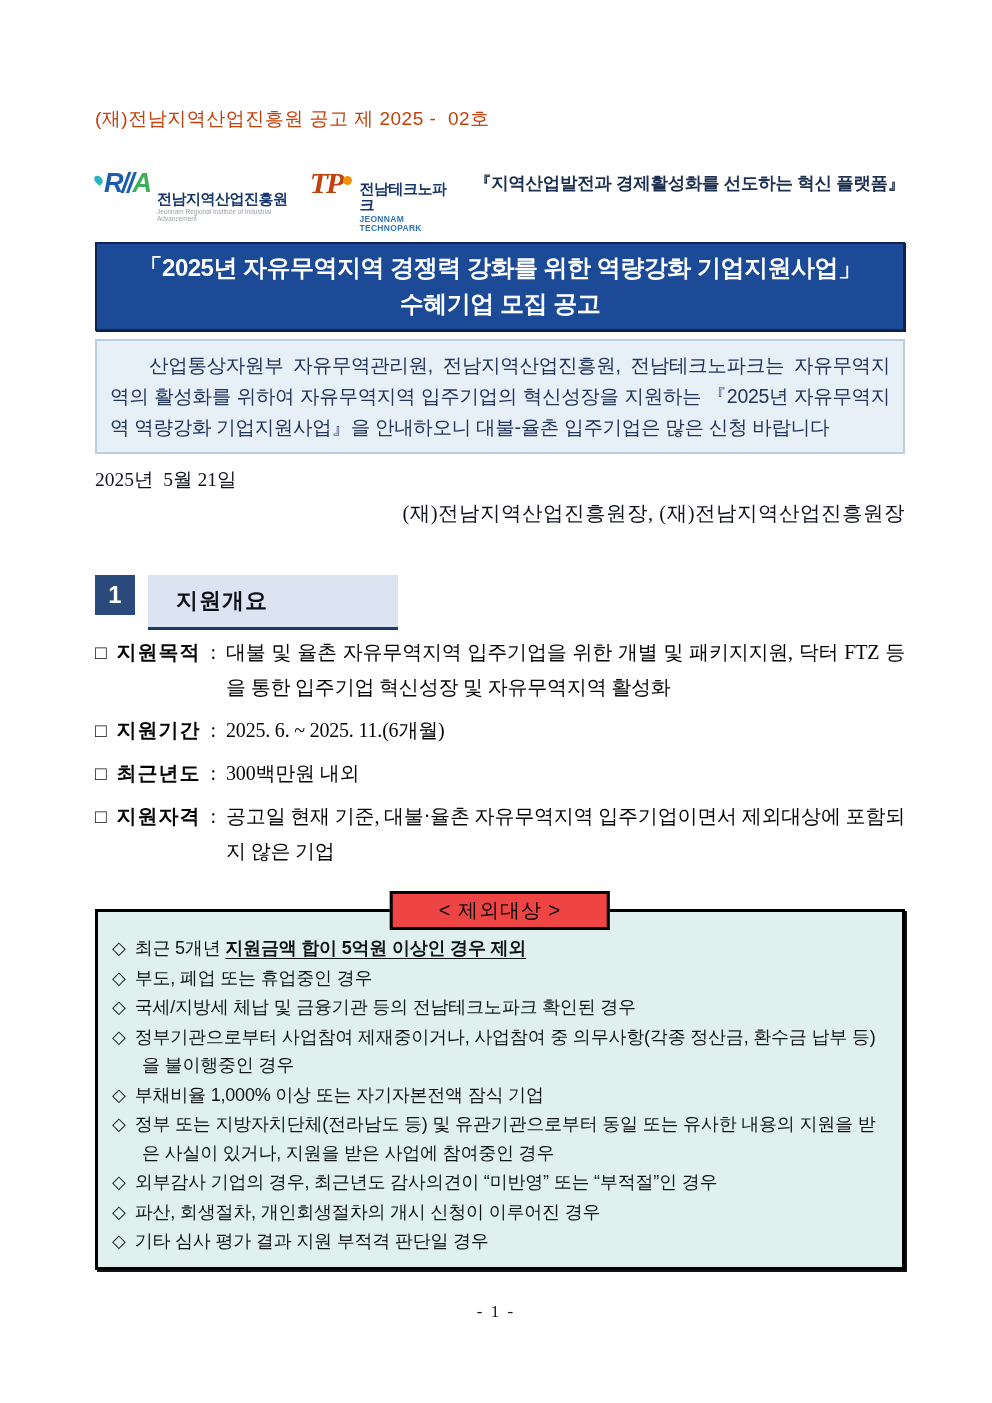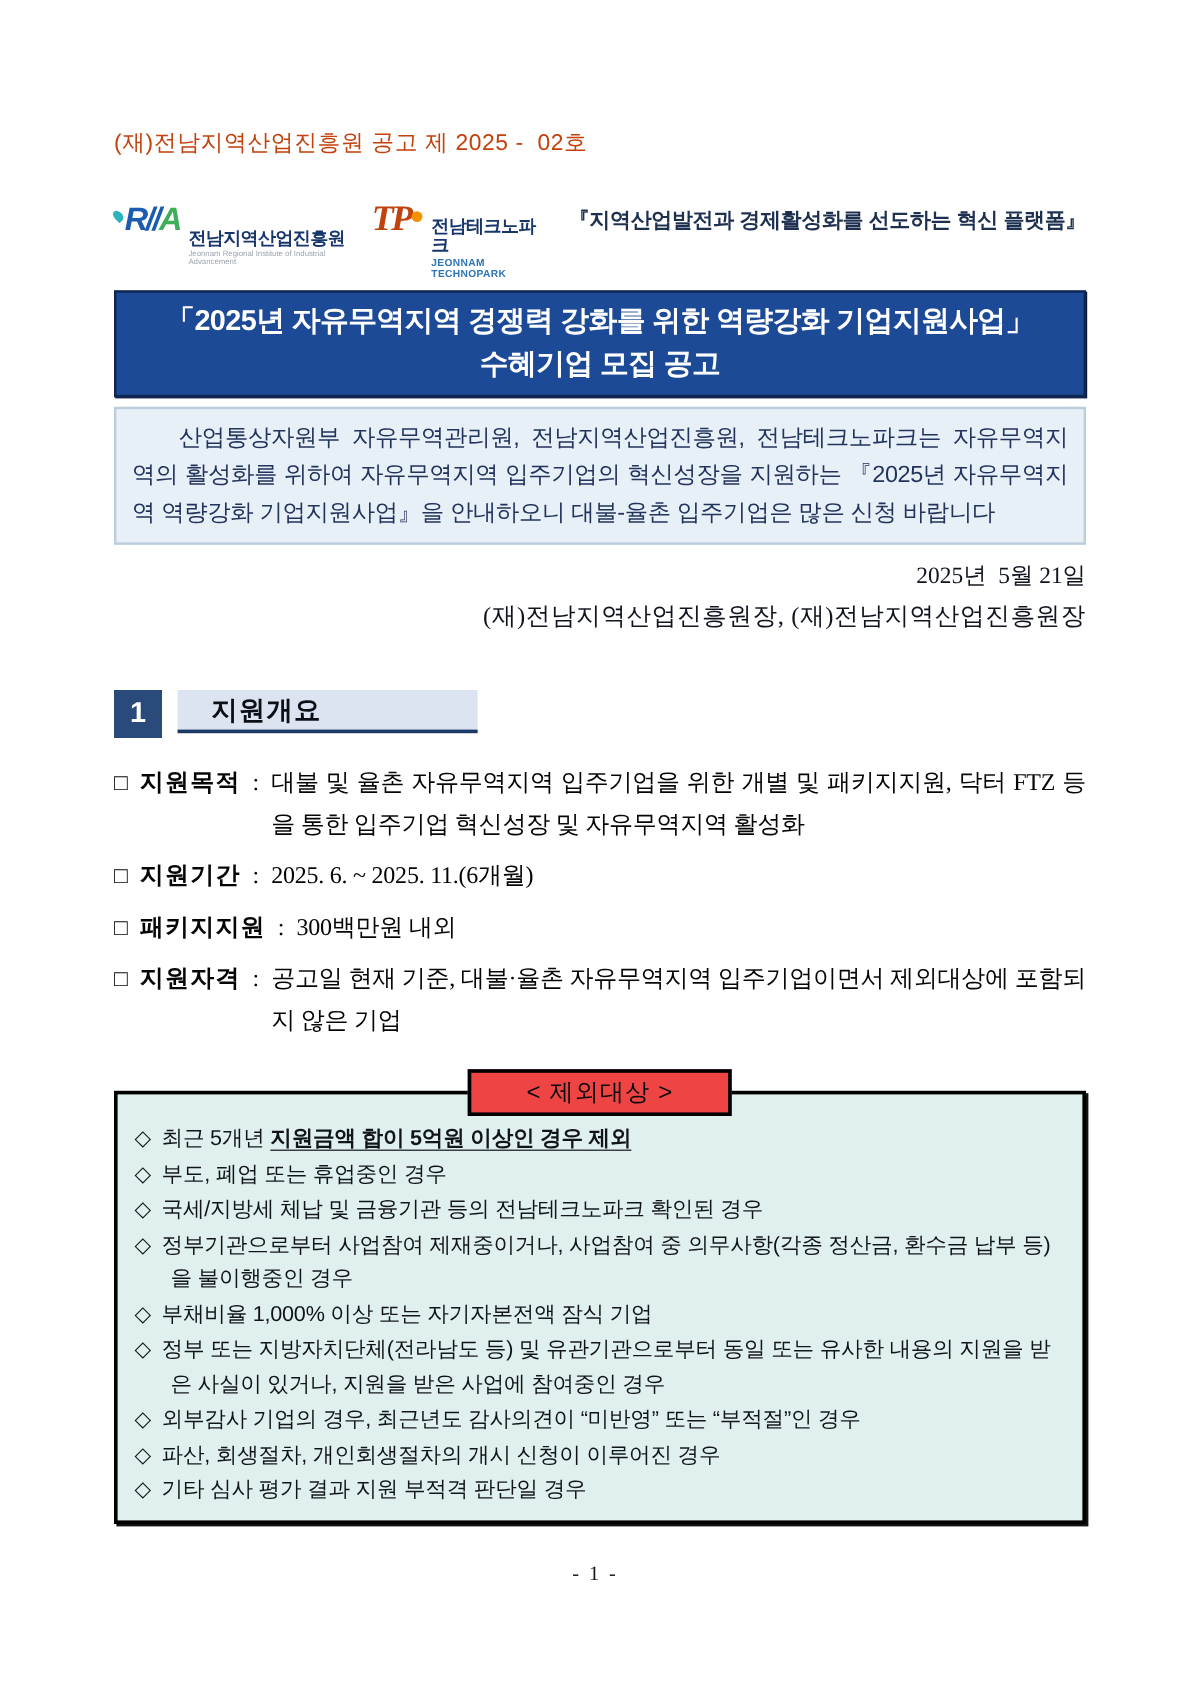--- a/index.html
+++ b/index.html
@@ -69,31 +69,31 @@
   
   .intro-box {
     margin-top: 8px;
     background: #e7eff7;
     border: 2px solid #bccede;
     padding: 9px 13px;
     font-family: Liberation Sans, sans-serif;
     font-size: 19.5px; line-height: 31px; color: #22335c;
     text-align: justify; text-indent: 2em; letter-spacing: -0.3px;
   }
-  .date-line { margin-top: 12px; text-align: right; font-size: 19.5px; white-space: pre; color: #10141f; }
+  .date-line { margin-top: 12px; text-align: left; font-size: 19.5px; white-space: pre; color: #10141f; }
   .signature-line { margin-top: 6px; text-align: right; font-size: 20.5px; color: #10141f; letter-spacing: 0.5px; }
   
   .section-header { margin-top: 48px; display: flex; height: 40px; }
   .section-number {
     width: 40px; height: 40px; background: #2a4a7b; color: #ffffff;
     font-family: "Liberation Sans", sans-serif; font-weight: bold; font-size: 24px;
     display: flex; align-items: center; justify-content: center;
   }
   .section-bar {
-    margin-left: 13px; width: 250px; height: 36px;
+    margin-left: 13px; width: 250px; height: 55px;
     background: #dbe4f0; border-bottom: 3px solid #1b3a66;
     display: flex; align-items: center; padding-left: 28px;
     font-family: "Liberation Sans", sans-serif; font-weight: bold; font-size: 22px;
     color: #0c0f16; letter-spacing: 1px;
   }
   
   .bullets { margin-top: 20px; }
   .bullet { display: flex; font-size: 20px; line-height: 35px; margin-bottom: 8px; color: #050505; }
   .bullet-glyph { margin-right: 10px; font-size: 19px; }
   .bullet-label { font-weight: bold; white-space: nowrap; letter-spacing: 1px; }
@@ -179,21 +179,21 @@
       <span class="bullet-text">대불 및 율촌 자유무역지역 입주기업을 위한 개별 및 패키지지원, 닥터 FTZ 등을 통한 입주기업 혁신성장 및 자유무역지역 활성화</span>
     </div>
     <div class="bullet">
       <span class="bullet-glyph">□</span>
       <span class="bullet-label">지원기간</span>
       <span class="bullet-colon">:</span>
       <span class="bullet-text">2025. 6. ~ 2025. 11.(6개월)</span>
     </div>
     <div class="bullet">
       <span class="bullet-glyph">□</span>
-      <span class="bullet-label">패키지지원</span>
+      <span class="bullet-label">최근년도</span>
       <span class="bullet-colon">:</span>
       <span class="bullet-text">300백만원 내외</span>
     </div>
     <div class="bullet">
       <span class="bullet-glyph">□</span>
       <span class="bullet-label">지원자격</span>
       <span class="bullet-colon">:</span>
       <span class="bullet-text">공고일 현재 기준, 대불·율촌 자유무역지역 입주기업이면서 제외대상에 포함되지 않은 기업</span>
     </div>
   </div>

